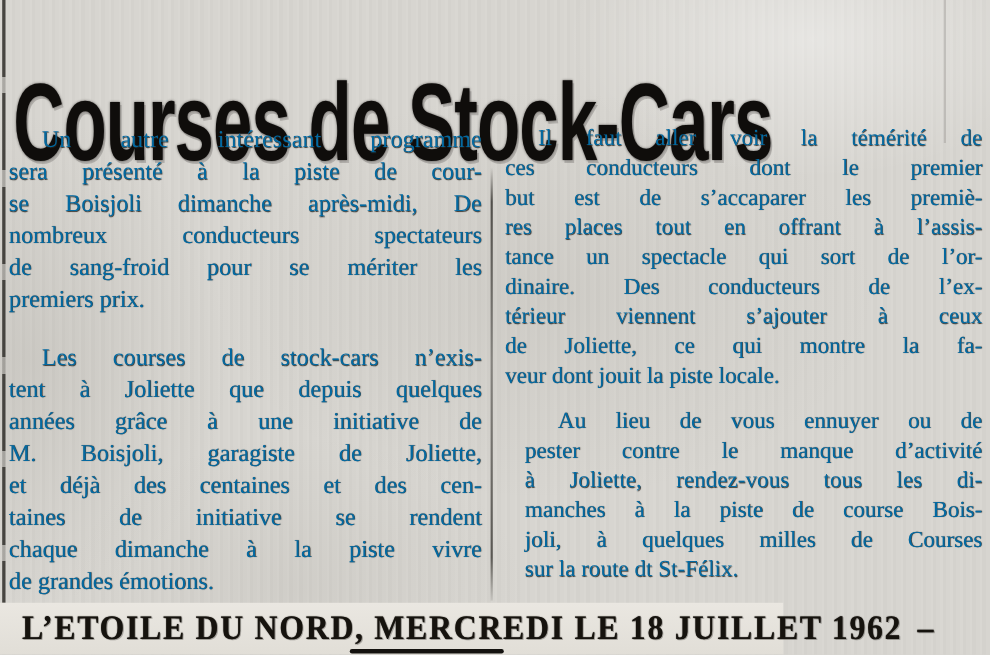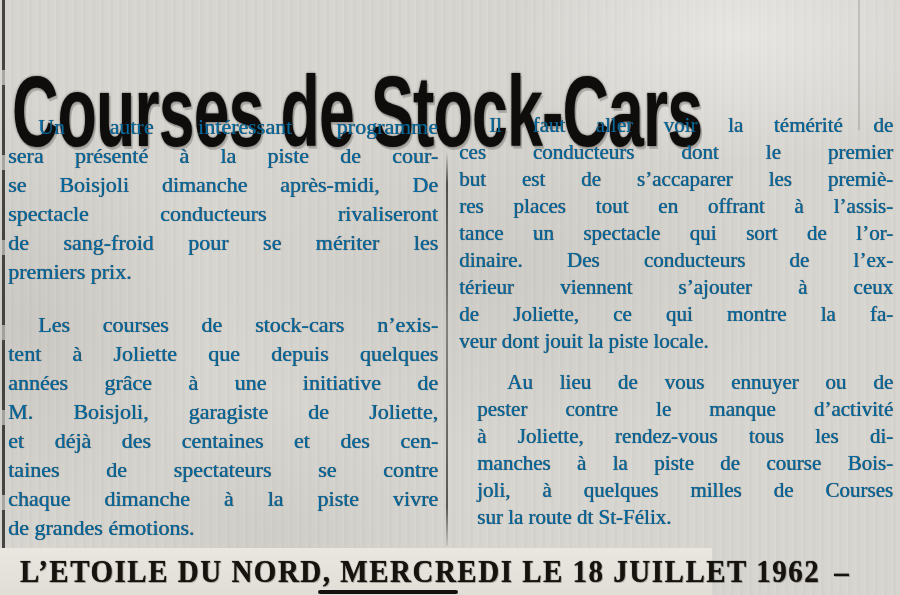--- a/index.html
+++ b/index.html
@@ -94,31 +94,31 @@
 <div class="left-rule"></div>
 <div class="crease"></div>
 
 <h1 class="headline">Courses de Stock-Cars</h1>
 
 <div class="col col-left">
   <div class="para">
     <div class="line first">Un autre intéressant programme</div>
     <div class="line">sera présenté à la piste de cour-</div>
     <div class="line">se Boisjoli dimanche après-midi, De</div>
-    <div class="line">spectacle conducteurs rivaliseront</div>
+    <div class="line">nombreux conducteurs spectateurs</div>
     <div class="line">de sang-froid pour se mériter les</div>
     <div class="line last">premiers prix.</div>
   </div>
   <div class="para">
     <div class="line first">Les courses de stock-cars n’exis-</div>
     <div class="line">tent à Joliette que depuis quelques</div>
     <div class="line">années grâce à une initiative de</div>
     <div class="line">M. Boisjoli, garagiste de Joliette,</div>
     <div class="line">et déjà des centaines et des cen-</div>
-    <div class="line">taines de spectateurs se contre</div>
+    <div class="line">taines de initiative se rendent</div>
     <div class="line">chaque dimanche à la piste vivre</div>
     <div class="line last">de grandes émotions.</div>
   </div>
 </div>
 
 <div class="col-divider"></div>
 
 <div class="col col-right">
   <div class="para">
     <div class="line first">Il faut aller voir la témérité de</div>

